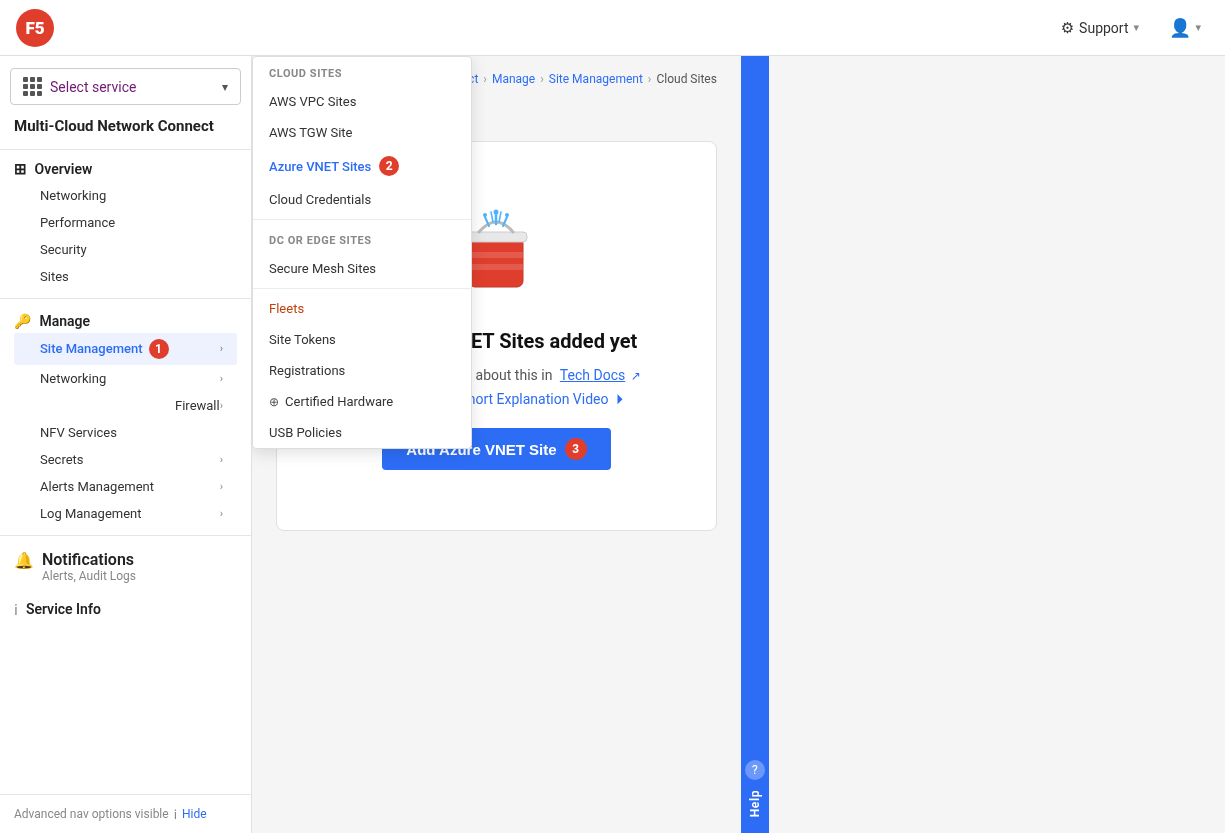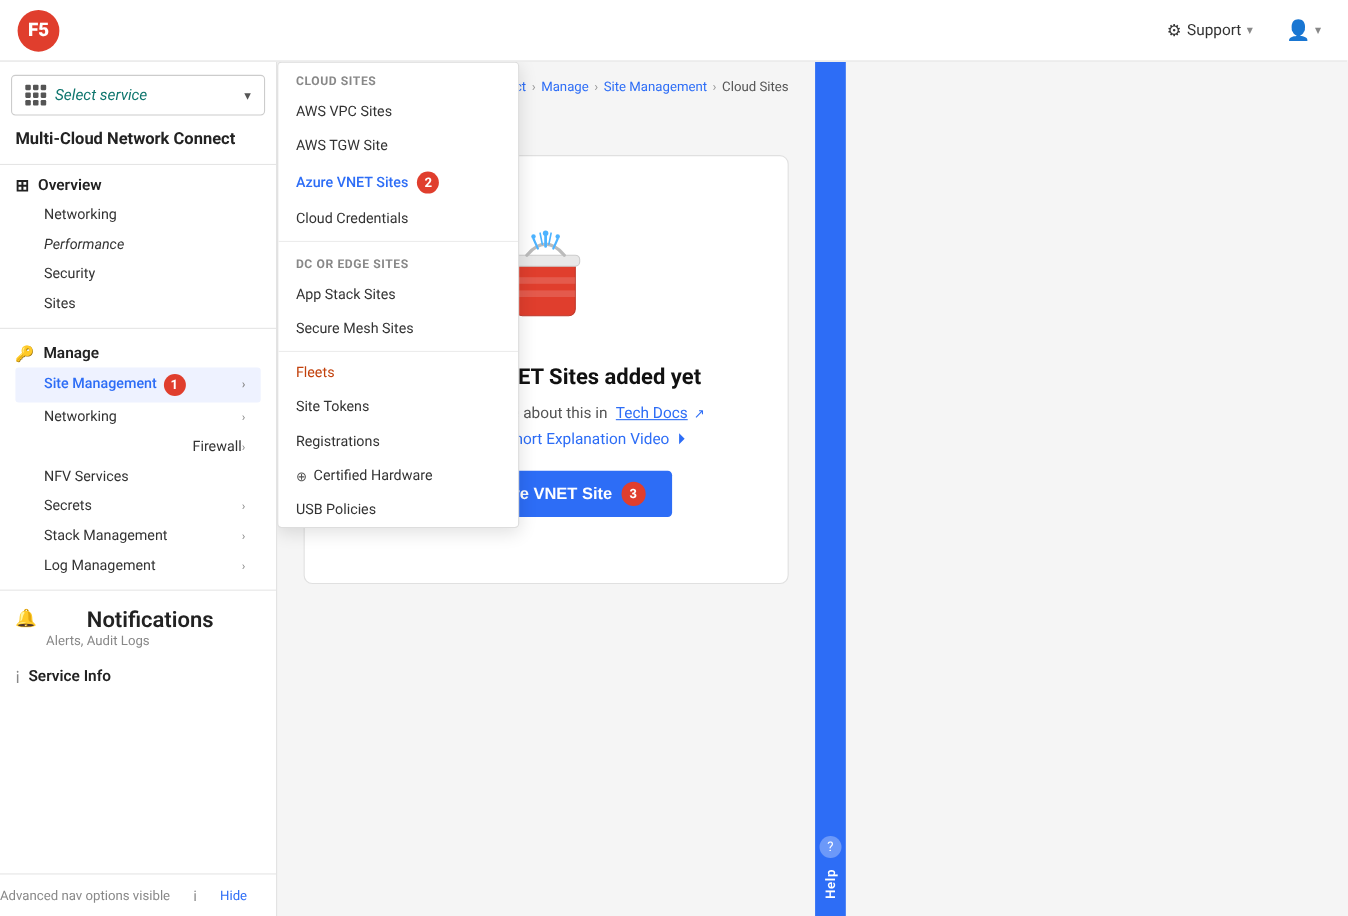--- a/index.html
+++ b/index.html
@@ -33,37 +33,37 @@
         <span style="width:5px;height:5px;background:#555;border-radius:1px;display:block;"></span>
         <span style="width:5px;height:5px;background:#555;border-radius:1px;display:block;"></span>
         <span style="width:5px;height:5px;background:#555;border-radius:1px;display:block;"></span>
         <span style="width:5px;height:5px;background:#555;border-radius:1px;display:block;"></span>
         <span style="width:5px;height:5px;background:#555;border-radius:1px;display:block;"></span>
         <span style="width:5px;height:5px;background:#555;border-radius:1px;display:block;"></span>
         <span style="width:5px;height:5px;background:#555;border-radius:1px;display:block;"></span>
         <span style="width:5px;height:5px;background:#555;border-radius:1px;display:block;"></span>
         <span style="width:5px;height:5px;background:#555;border-radius:1px;display:block;"></span>
       </div>
-      <span style="flex:1;color:#0f766e;font-size:14px;font-style:italic;">Select service</span>
+      <span style="flex:1;color:#701a75;font-size:14px;">Select service</span>
       <span style="color:#555;font-size:12px;">▾</span>
     </div>
 
     <div style="padding:4px 14px 12px;font-size:15px;font-weight:700;color:#222;line-height:1.3;">Multi-Cloud Network Connect</div>
 
     <div style="height:1px;background:#e5e5e5;"></div>
 
     <div style="padding:10px 14px 4px;">
       <div style="display:flex;align-items:center;gap:8px;font-size:14px;font-weight:600;color:#222;margin-bottom:4px;cursor:pointer;">
         <span style="font-size:15px;">⊞</span>
         <span>Overview</span>
       </div>
       <div style="padding:6px 14px 6px 26px;font-size:13px;color:#333;cursor:pointer;border-radius:3px;">
         <span>Networking</span>
       </div>
-      <div style="padding:6px 14px 6px 26px;font-size:13px;color:#333;cursor:pointer;border-radius:3px;font-style:italic;">
+      <div style="padding:6px 14px 6px 26px;font-size:13px;color:#333;cursor:pointer;border-radius:3px;">
         <span>Performance</span>
       </div>
       <div style="padding:6px 14px 6px 26px;font-size:13px;color:#333;cursor:pointer;border-radius:3px;">
         <span>Security</span>
       </div>
       <div style="padding:6px 14px 6px 26px;font-size:13px;color:#333;cursor:pointer;border-radius:3px;">
         <span>Sites</span>
       </div>
     </div>
 
@@ -91,47 +91,47 @@
         <span style="font-size:11px;color:#888;">›</span>
       </div>
       <div style="padding:6px 14px 6px 26px;font-size:13px;color:#333;cursor:pointer;border-radius:3px;">
         <span>NFV Services</span>
       </div>
       <div style="padding:6px 14px 6px 26px;font-size:13px;color:#333;cursor:pointer;border-radius:3px;display:flex;align-items:center;justify-content:space-between;">
         <span>Secrets</span>
         <span style="font-size:11px;color:#888;">›</span>
       </div>
       <div style="padding:6px 14px 6px 26px;font-size:13px;color:#333;cursor:pointer;border-radius:3px;display:flex;align-items:center;justify-content:space-between;">
-        <span>Stack Management</span>
+        <span>Alerts Management</span>
         <span style="font-size:11px;color:#888;">›</span>
       </div>
       <div style="padding:6px 14px 6px 26px;font-size:13px;color:#333;cursor:pointer;border-radius:3px;display:flex;align-items:center;justify-content:space-between;">
         <span>Log Management</span>
         <span style="font-size:11px;color:#888;">›</span>
       </div>
     </div>
 
     <div style="height:1px;background:#e5e5e5;margin:4px 0;"></div>
 
     <div style="padding:10px 14px;display:flex;align-items:flex-start;gap:8px;cursor:pointer;">
       <span style="font-size:16px;margin-top:1px;">🔔</span>
       <div>
-        <div style="font-size:20px;font-weight:600;color:#222;margin-left:37px;">Notifications</div>
+        <div style="font-size:16px;font-weight:600;color:#222;">Notifications</div>
         <div style="font-size:12px;color:#888;">Alerts, Audit Logs</div>
       </div>
     </div>
 
     <div style="padding:6px 14px;display:flex;align-items:center;gap:8px;cursor:pointer;">
       <span style="font-size:15px;color:#888;">ℹ</span>
       <div style="font-size:14px;font-weight:600;color:#222;">Service Info</div>
     </div>
 
     <div style="flex:1;"></div>
 
-    <div style="padding:10px 0;font-size:12px;color:#888;display:flex;align-items:center;gap:21px;border-top:1px solid #e5e5e5;margin-top:20px;">
+    <div style="padding:10px 14px;font-size:12px;color:#888;display:flex;align-items:center;gap:5px;border-top:1px solid #e5e5e5;margin-top:20px;">
       <span>Advanced nav options visible</span>
       <span style="font-size:13px;">ℹ</span>
       <a style="color:#2d6df6;text-decoration:none;">Hide</a>
     </div>
   </div>
 
   <div style="flex:1;display:flex;overflow:hidden;position:relative;">
     <div style="flex:1;padding:16px 24px;overflow-y:auto;">
 
       <div style="display:flex;align-items:center;gap:5px;font-size:12px;color:#555;margin-bottom:6px;">
@@ -203,21 +203,20 @@
       <div style="padding:8px 16px;font-size:13px;color:#2d6df6;font-weight:500;cursor:pointer;display:flex;align-items:center;gap:8px;">
         <span>Azure VNET Sites</span>
         <div style="background:#e03e2d;color:#fff;border-radius:50%;width:20px;height:20px;display:flex;align-items:center;justify-content:center;font-size:12px;font-weight:700;">2</div>
       </div>
       <div style="padding:8px 16px;font-size:13px;color:#333;cursor:pointer;">Cloud Credentials</div>
 
       <div style="height:1px;background:#ececec;margin:4px 0;"></div>
 
       <div style="padding:10px 16px 6px;font-size:11px;font-weight:700;color:#888;text-transform:uppercase;letter-spacing:0.05em;">DC or Edge Sites</div>
 
-      <div style="padding:8px 16px;font-size:13px;color:#333;cursor:pointer;">App Stack Sites</div>
       <div style="padding:8px 16px;font-size:13px;color:#333;cursor:pointer;">Secure Mesh Sites</div>
 
       <div style="height:1px;background:#ececec;margin:4px 0;"></div>
 
       <div style="padding:8px 16px;font-size:13px;color:#c2410c;cursor:pointer;">Fleets</div>
       <div style="padding:8px 16px;font-size:13px;color:#333;cursor:pointer;">Site Tokens</div>
       <div style="padding:8px 16px;font-size:13px;color:#333;cursor:pointer;">Registrations</div>
       <div style="padding:8px 16px;font-size:13px;color:#333;cursor:pointer;display:flex;align-items:center;gap:6px;">
         <span style="font-size:12px;color:#555;">⊕</span>
         <span>Certified Hardware</span>

